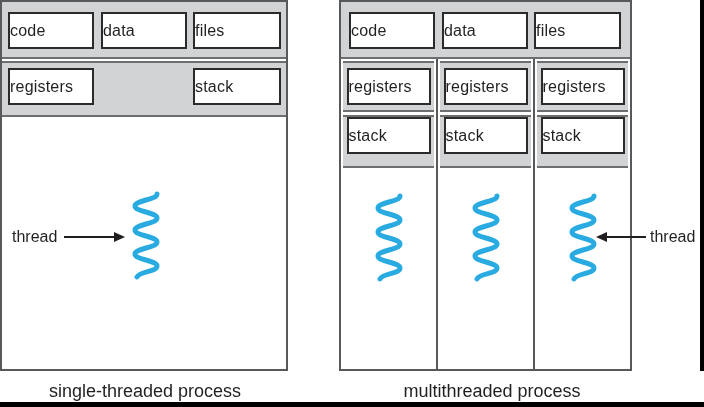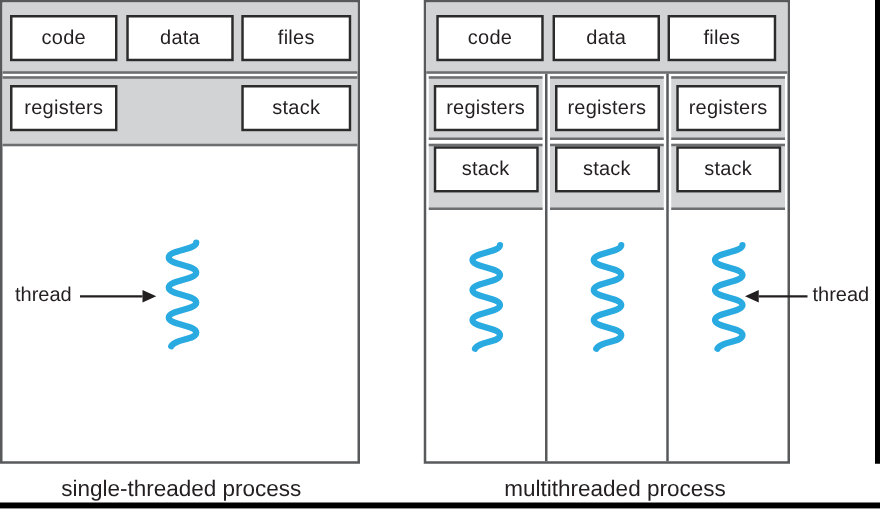--- a/index.html
+++ b/index.html
@@ -14,21 +14,21 @@
   #left-panel  { left:0;    width:288px; height:371px; }
   #right-panel { left:339px; width:293px; height:371px; }
 
   .band { position:absolute; left:0; right:0; background:#d1d3d4; }
   .band-a { top:0; height:57px; border-bottom:2px solid #6d6e70; box-sizing:border-box; }
   .band-b { top:59px; height:56px; border-top:2px solid #6d6e70; border-bottom:2px solid #6d6e70; box-sizing:border-box; }
 
   .wbox {
     position:absolute; top:10px; height:37px; box-sizing:border-box;
     background:#ffffff; border:2px solid #2b2b2b;
-    display:flex; align-items:center; justify-content:center;
+    display:flex; align-items:center; 
     font-size:16px; letter-spacing:0.2px;
   }
 
   .cols { position:absolute; left:0; right:0; top:57px; bottom:0; display:flex; }
   .col  { flex:1; position:relative; }
   .col.divided { border-right:2px solid #58595b; }
   .colband {
     position:absolute; left:2px; right:2px; background:#d1d3d4; box-sizing:border-box;
     border-top:2px solid #6d6e70; border-bottom:2px solid #6d6e70;
   }

